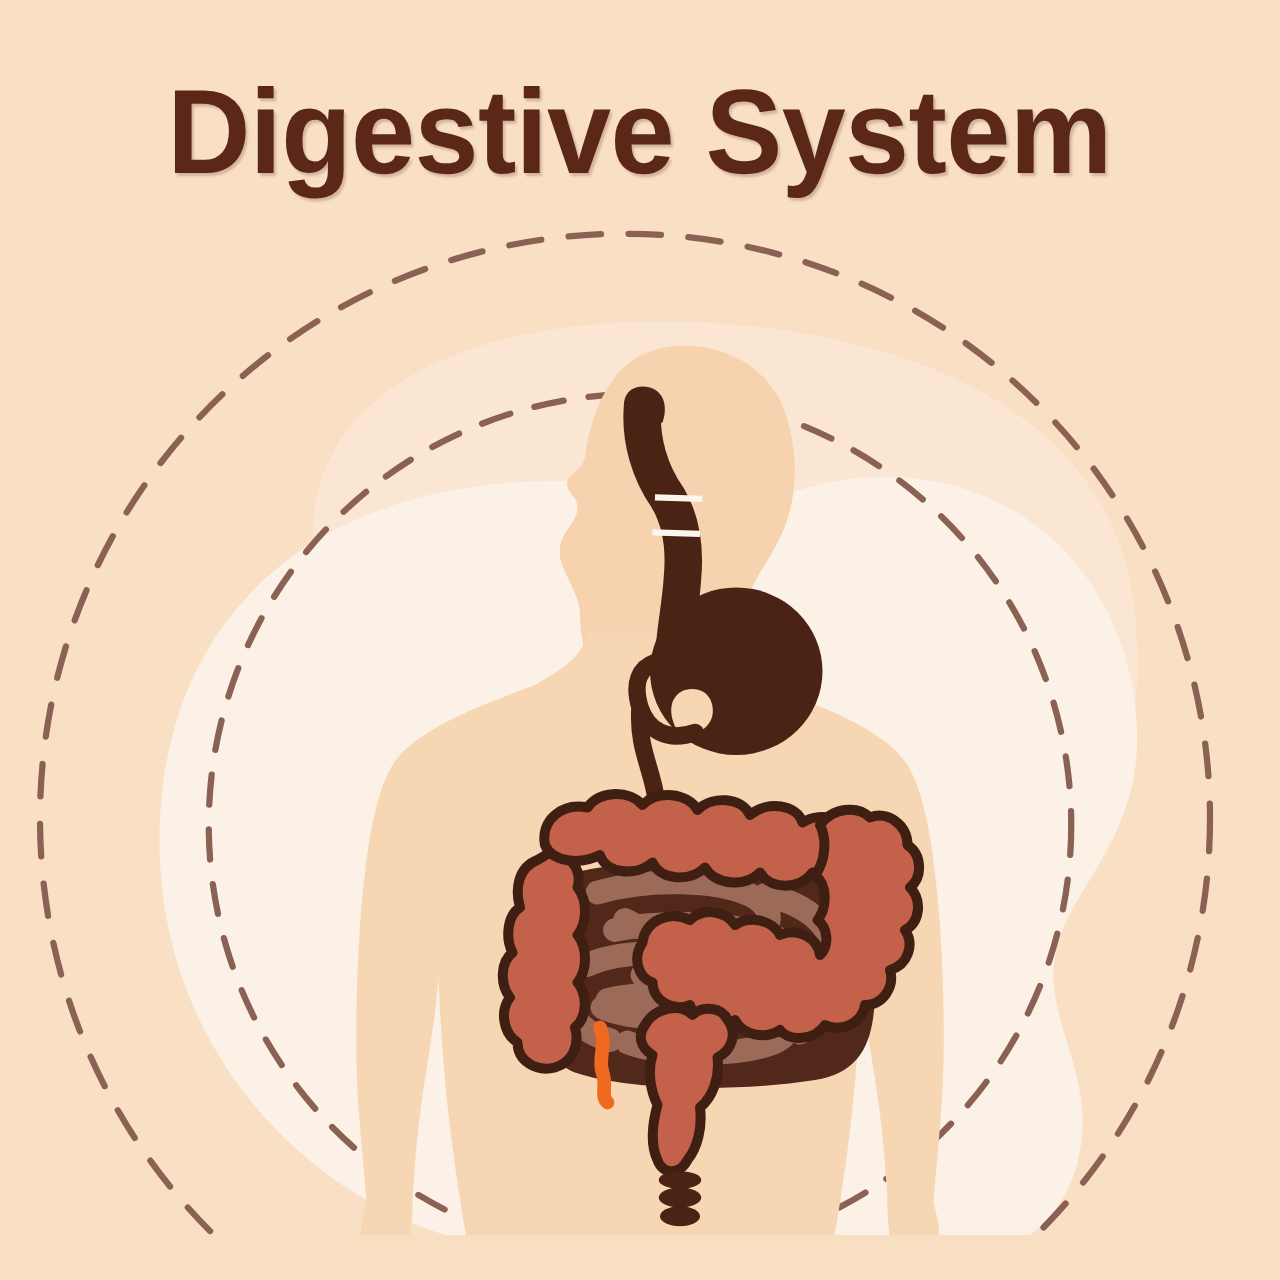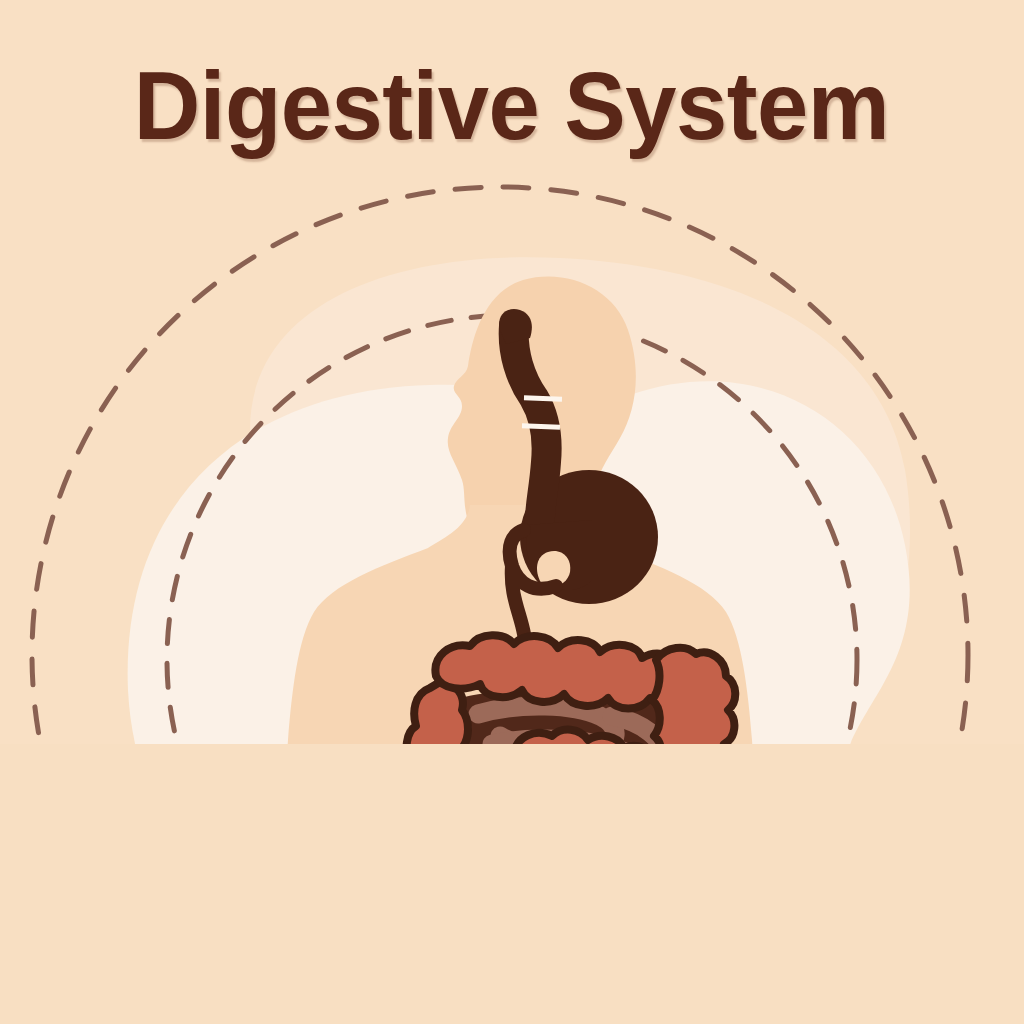--- a/index.html
+++ b/index.html
@@ -4,21 +4,21 @@
 <title>Digestive System</title>
 <style>
   html, body {
     margin: 0;
     padding: 0;
     background: #f8dfc2;
   }
   #stage {
     position: relative;
     width: 1024px;
-    height: 744px;
+    height: 988px;
     overflow: hidden;
     background: #f97316;
     font-family: "Liberation Sans", "DejaVu Sans", sans-serif;
   }
   #bg-svg, #fig-svg {
     position: absolute;
     left: 0;
     top: 0;
     width: 1024px;
     height: 1024px;

